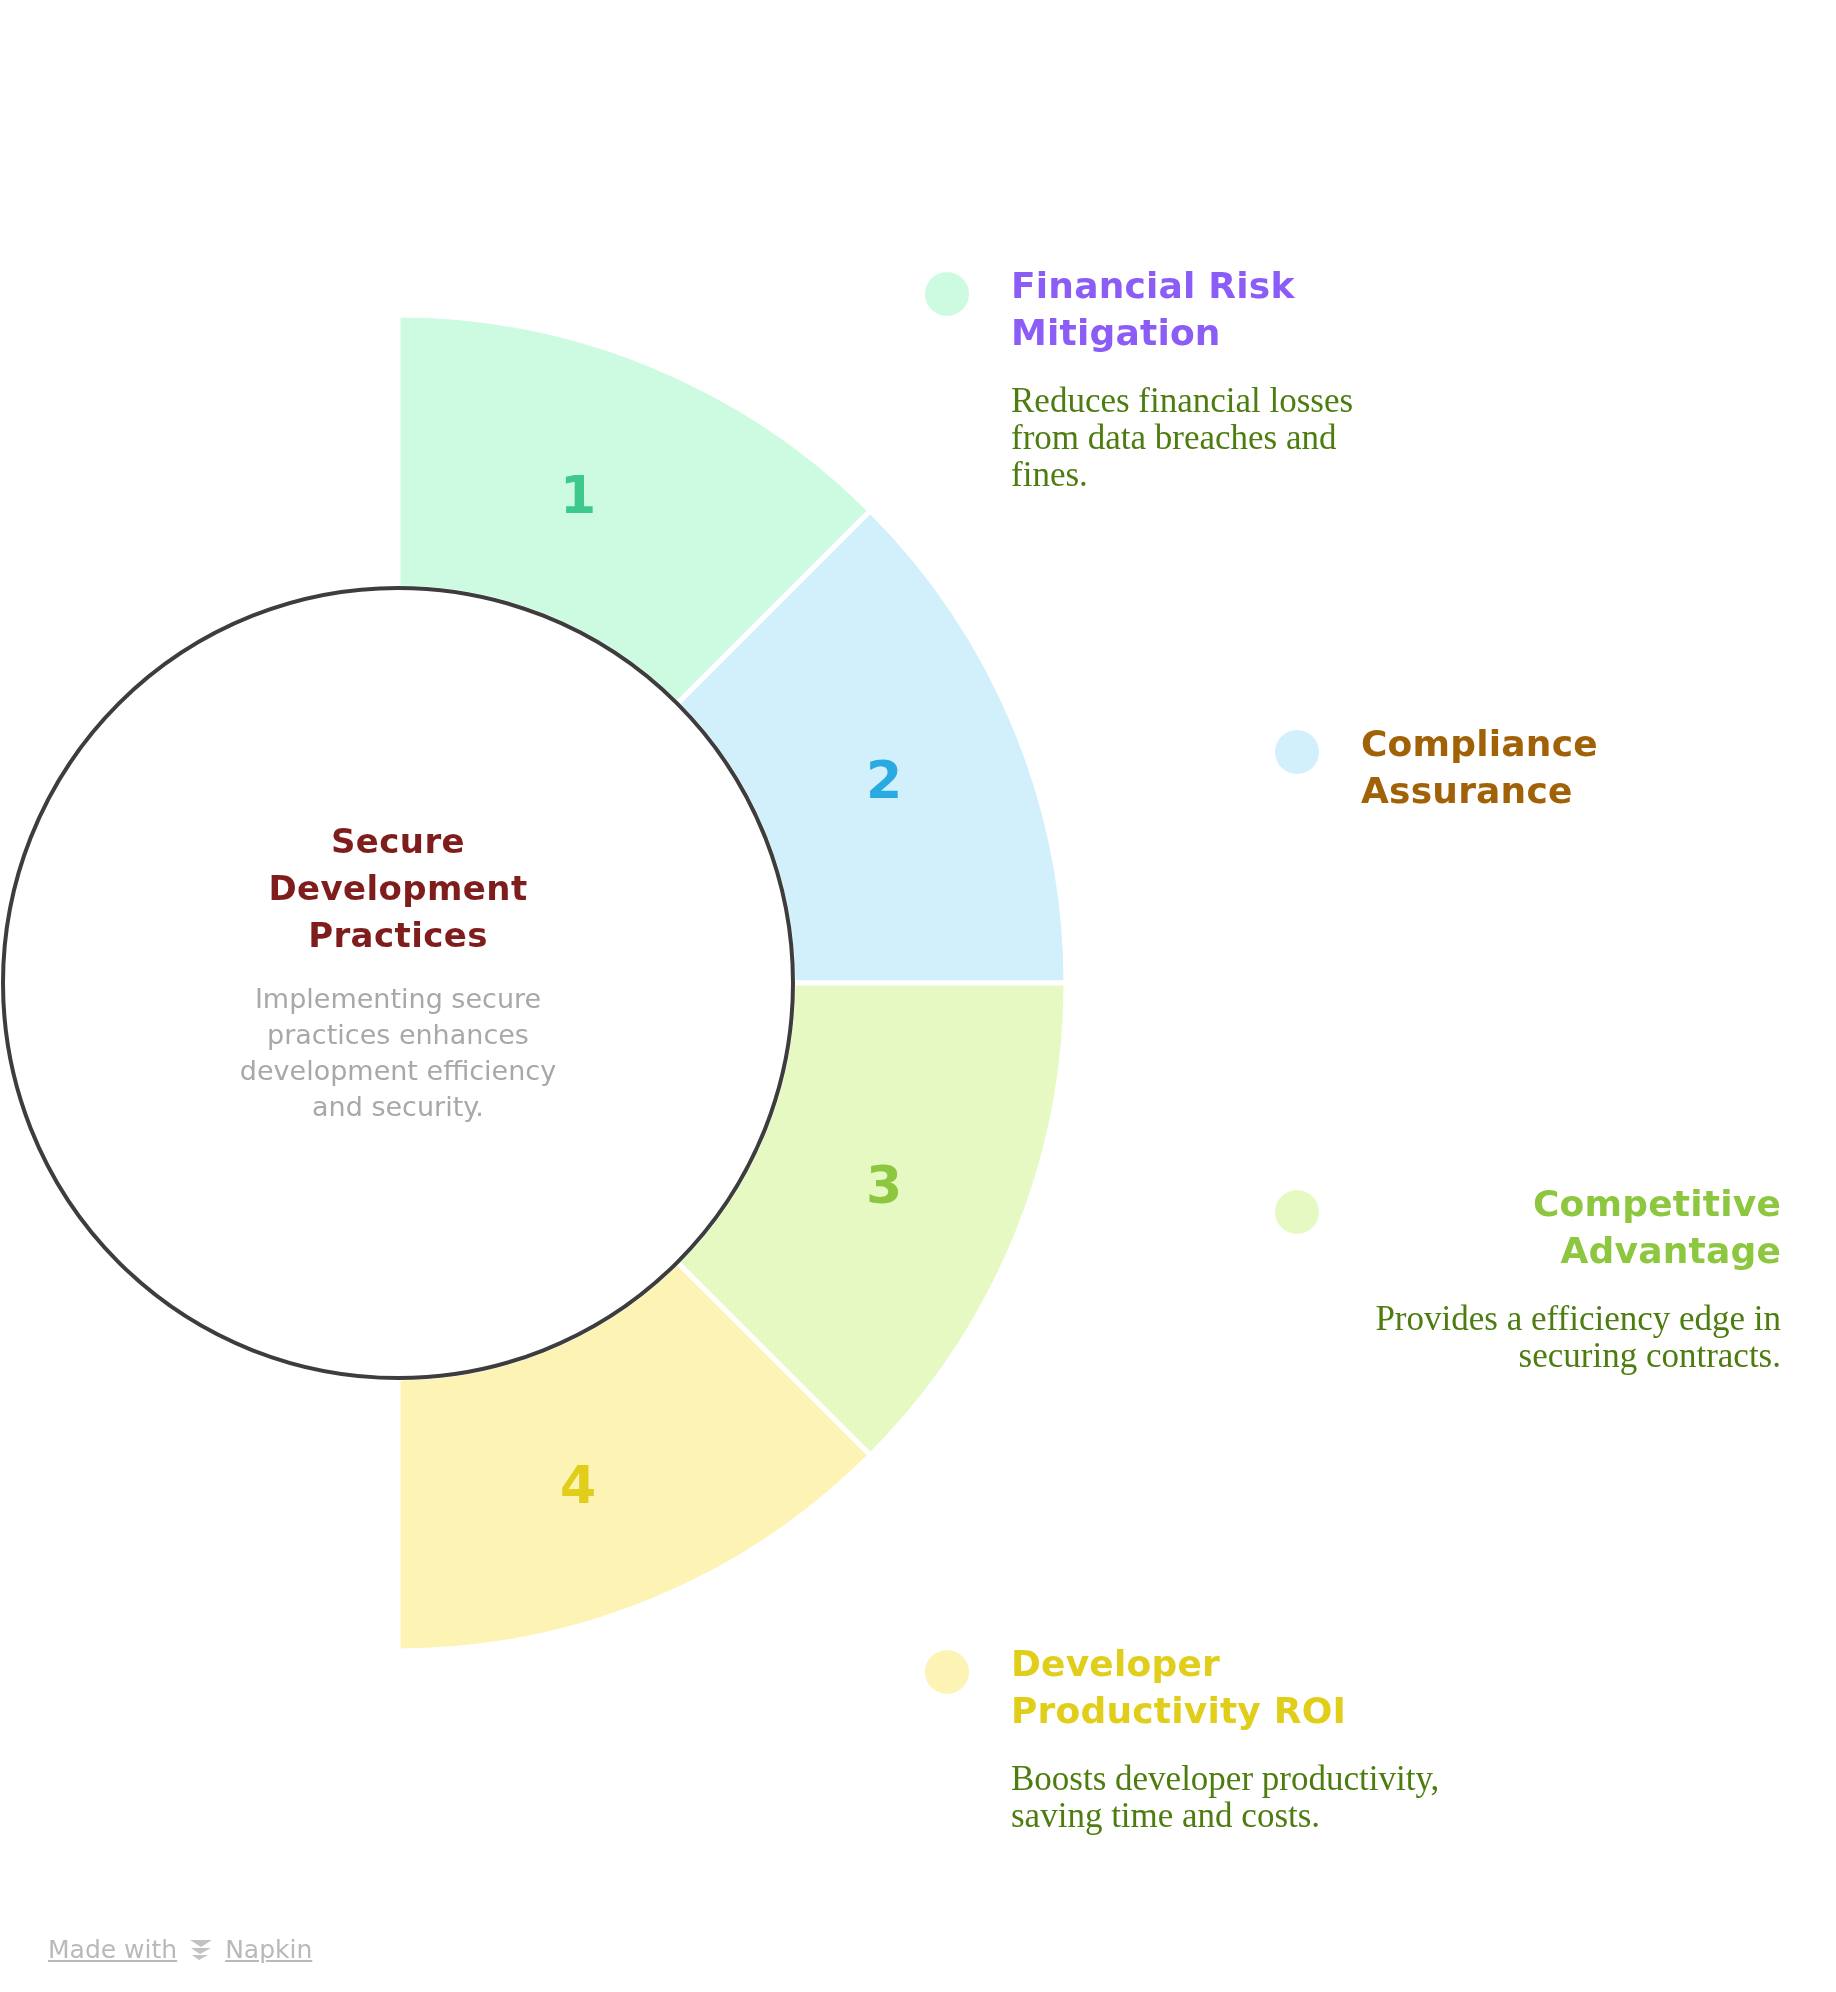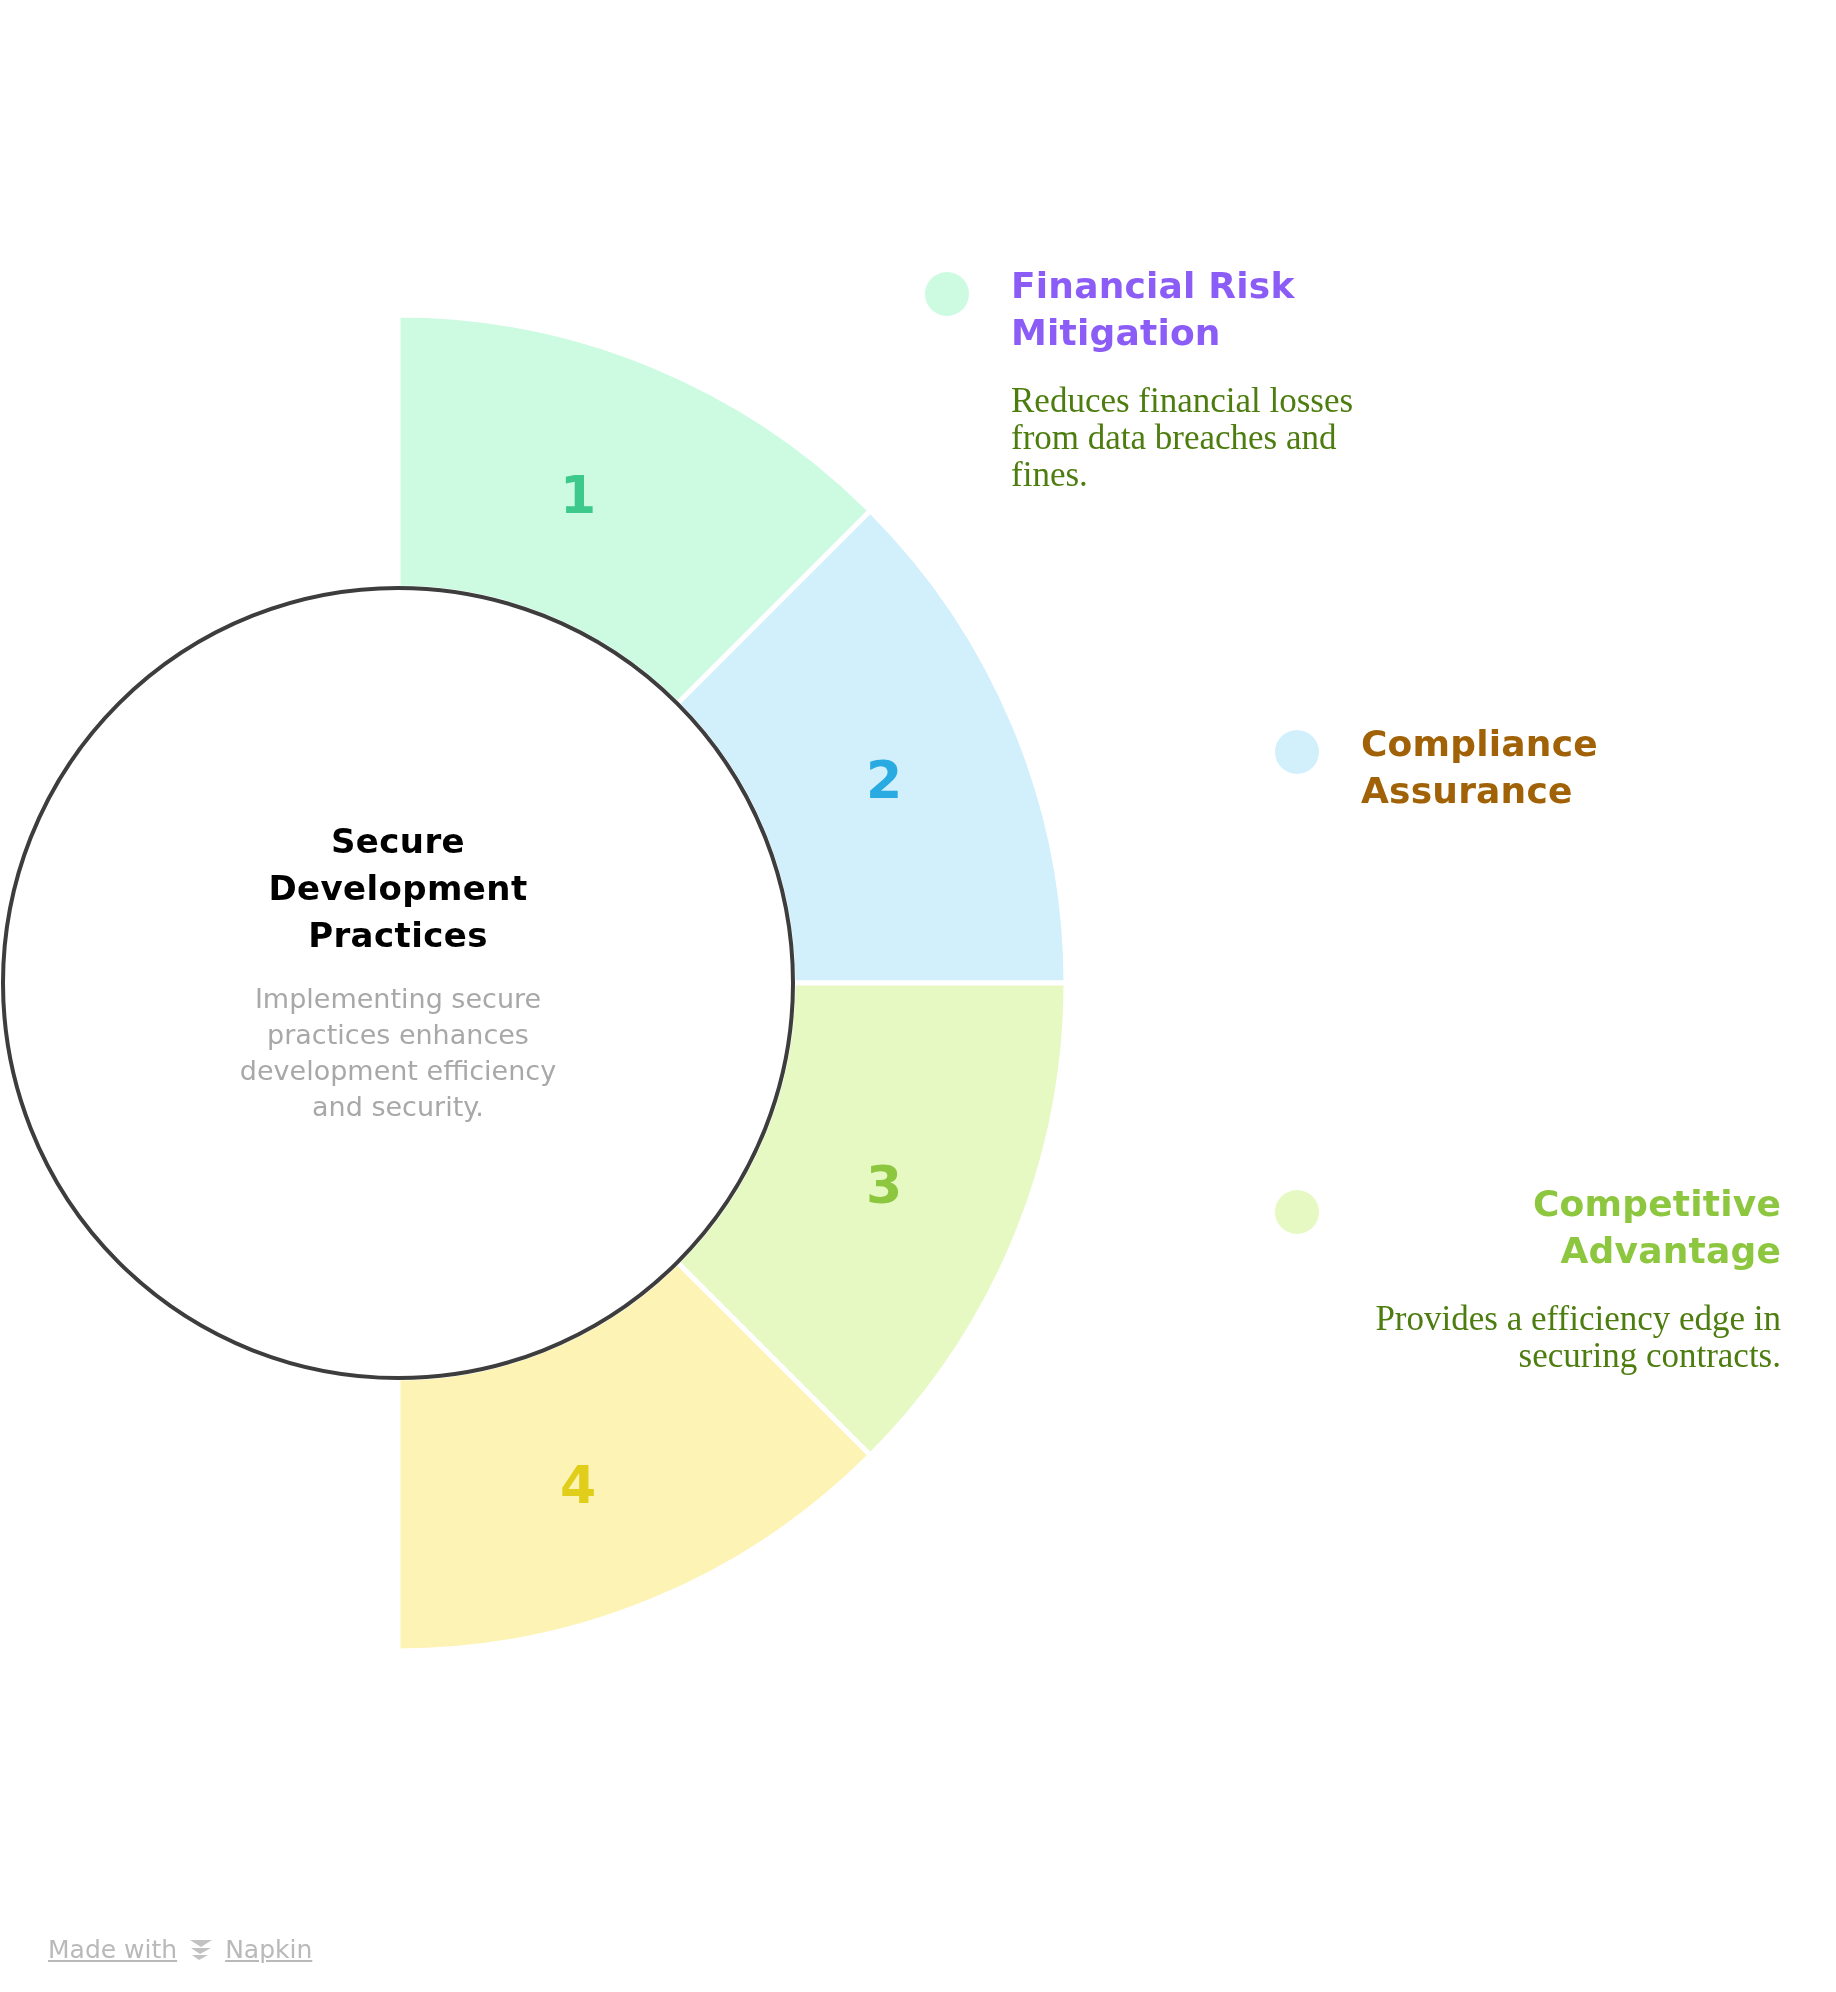--- a/index.html
+++ b/index.html
@@ -40,21 +40,21 @@
     top: 818px;
     width: 360px;
     text-align: center;
     pointer-events: none;
   }
   .center-title {
     font-family: "DejaVu Sans", sans-serif;
     font-weight: 700;
     font-size: 34px;
     line-height: 47px;
-    color: #000000;
+    color: #7f1d1d;
     letter-spacing: 0.4px;
     margin: 0 0 22px 0;
   }
   .center-desc {
     font-family: "DejaVu Sans", sans-serif;
     font-weight: 400;
     font-size: 27px;
     line-height: 36px;
     color: #a8a8a8;
     margin: 0;
@@ -167,20 +167,27 @@
   </div>
 
   <div class="legend-item" id="legend-3">
     <span class="legend-dot" style="background:#E6F9C2"></span>
     <div class="legend-body">
       <div class="legend-title" style="color:#8DC63F">Competitive Advantage</div>
       <div class="legend-desc">Provides a efficiency edge in securing contracts.</div>
     </div>
   </div>
 
+  <div class="legend-item" id="legend-4">
+    <span class="legend-dot" style="background:#FDF3B4"></span>
+    <div class="legend-body">
+      <div class="legend-title" style="color:#E0CE1B">Developer Productivity ROI</div>
+      <div class="legend-desc">Boosts developer productivity, saving time and costs.</div>
+    </div>
+  </div>
 
   <div id="footer">
     <span>Made with</span>
     <span class="nk-logo">
       <svg viewBox="0 0 28 26" width="28" height="26" aria-hidden="true">
         <path d="M3 3 L25 3 L14 10 Z" fill="#c2c2c2"></path>
         <path d="M4 11 L24 11 L13 17 Z" fill="#c2c2c2"></path>
         <path d="M5 18 L21 18 L12 23 Z" fill="#c2c2c2"></path>
       </svg>
     </span>

